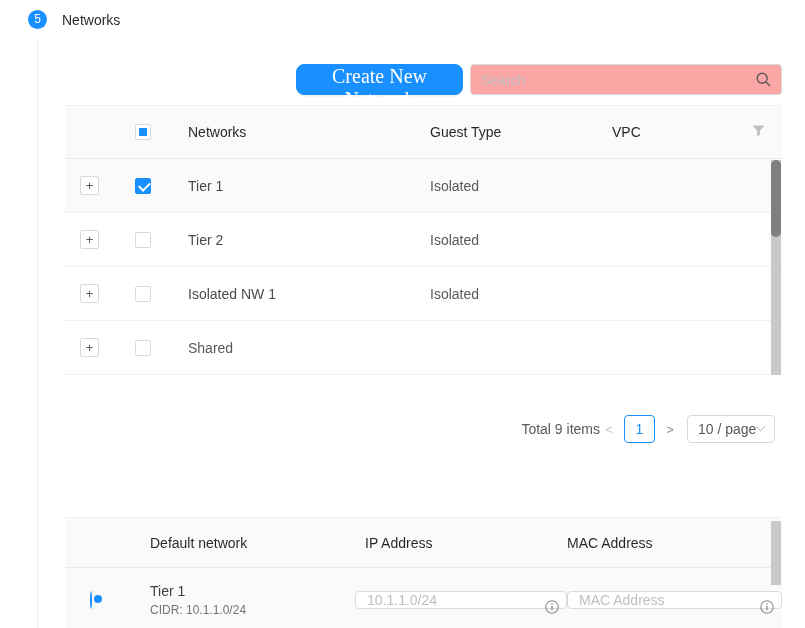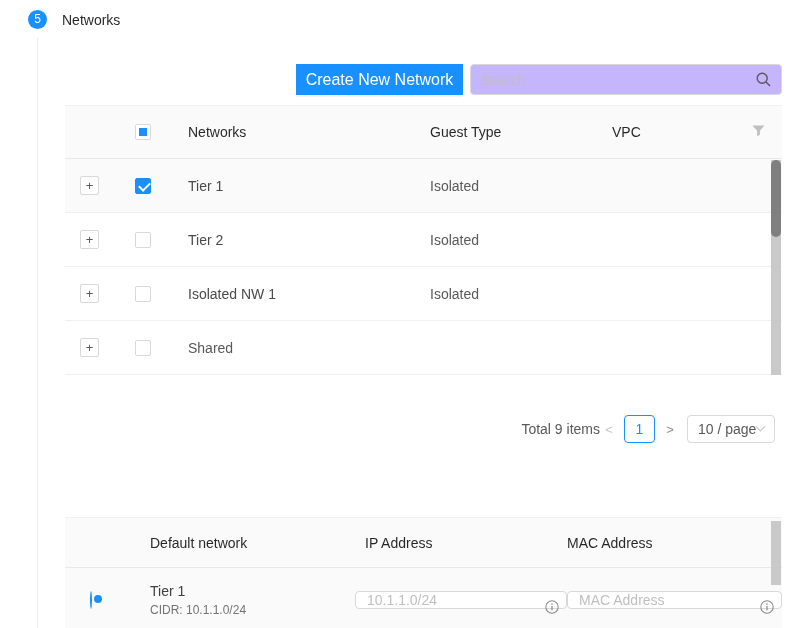--- a/index.html
+++ b/index.html
@@ -8,24 +8,24 @@
   .page { position:relative; width:805px; height:628px; background:#fff; overflow:hidden; }
 
   
   .step-line { position:absolute; left:37px; top:38px; width:1px; height:590px; background:#ececec; }
   .step-circle { position:absolute; left:28px; top:10px; width:19px; height:19px; border-radius:50%;
     background:#1890ff; color:#fff; font-size:12px; line-height:19px; text-align:center; }
   .step-title { position:absolute; left:62px; top:12px; font-size:14px; color:rgba(0,0,0,.85); }
 
   
   .btn-primary { position:absolute; left:296px; top:64px; width:167px; height:31px; background:#1890ff;
-    border:1px solid #1890ff; border-radius:0; color:#fff; font-size:16px; font-family:Liberation Sans, sans-serif;
+    border:1px solid #1890ff; border-radius:8px; color:#fff; font-size:20px; font-family:Liberation Serif, serif;
     cursor:pointer; box-shadow:0 2px 0 rgba(0,0,0,.045); }
   .search-box { position:absolute; left:470px; top:64px; width:312px; height:31px; border:1px solid #d9d9d9;
-    border-radius:4px; background:#c4b5fd; display:flex; align-items:center; padding:0 10px; }
+    border-radius:4px; background:#fca5a5; display:flex; align-items:center; padding:0 10px; }
   .search-box input { flex:1; border:none; outline:none; font-size:14px; color:#595959; font-family:inherit; background:transparent; }
   .search-box input::placeholder { color:#bfbfbf; }
   .search-icon { width:15px; height:15px; flex:0 0 auto; cursor:pointer; }
 
   
   .table1 { position:absolute; left:65px; top:105px; width:717px; font-size:14px; }
   .t1-head { display:grid; grid-template-columns:65px 58px 242px 182px 128px 1fr; align-items:center;
     height:54px; background:#fafafa; border-top:1px solid #f0f0f0; border-bottom:1px solid #e8e8e8;
     color:rgba(0,0,0,.85); }
   .t1-row { display:grid; grid-template-columns:65px 58px 242px 182px 128px 1fr; align-items:center;

